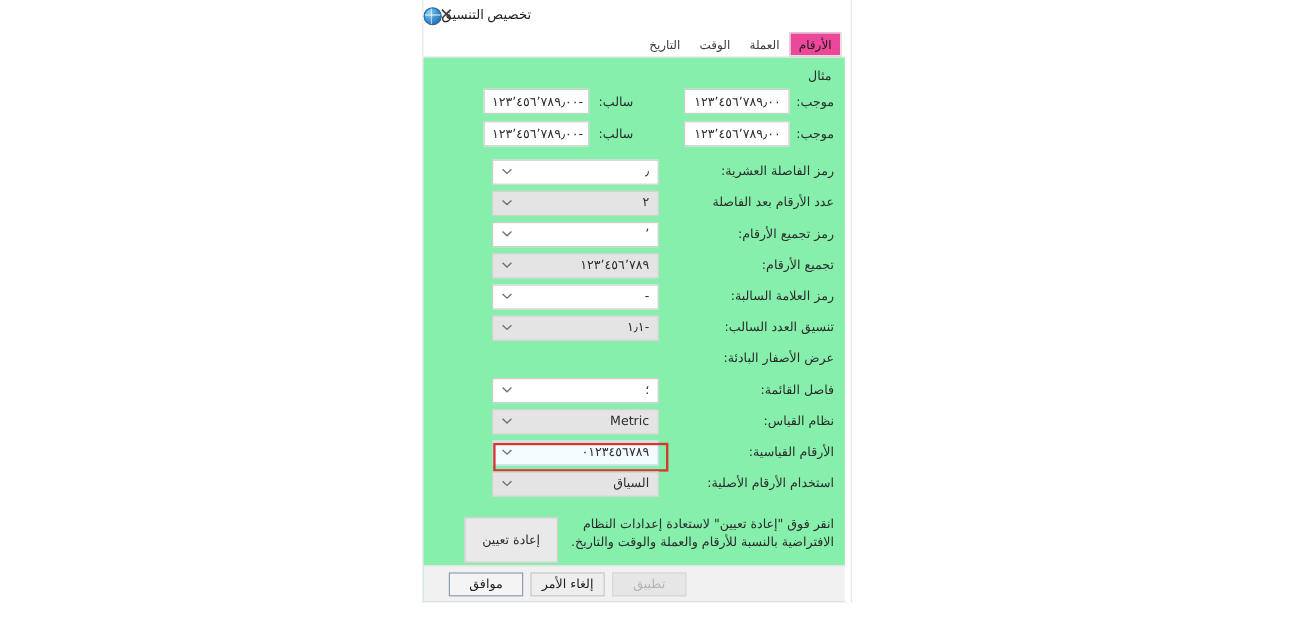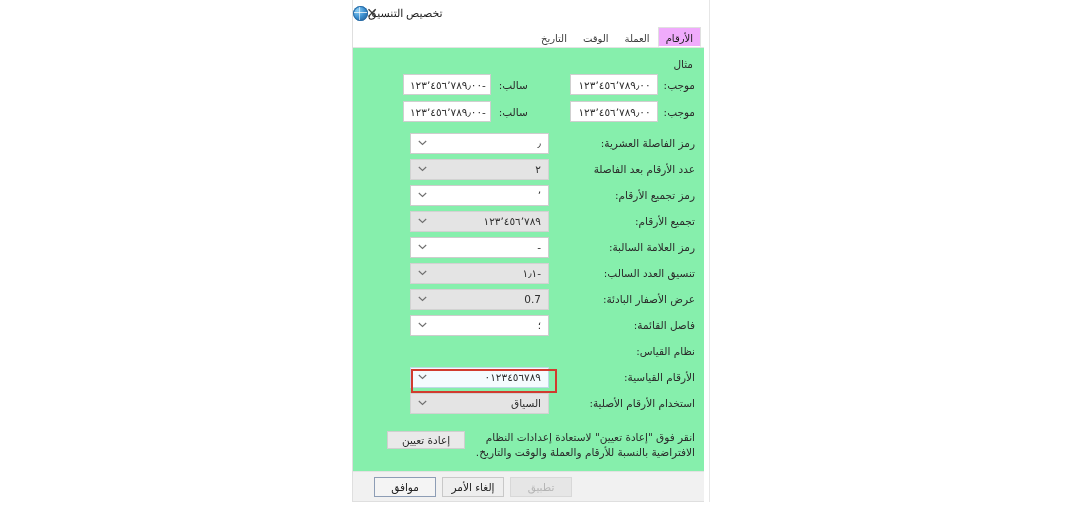--- a/index.html
+++ b/index.html
@@ -101,21 +101,21 @@
     color: #3c3c3c;
     padding: 3px 7px 2px 7px;
     line-height: 15px;
     white-space: nowrap;
     cursor: default;
     border: 1px solid transparent;
     box-sizing: border-box;
     margin-top: 1px;
   }
   .tab.active {
-    background: #f0abfc;
+    background: #ec4899;
     border: 1px solid #e0e0e0;
     border-bottom: 1px solid #fdfdfd;
     color: #1a1a1a;
   }
 
   
   .dlg-body {
     padding: 6px 12px 0 14px;
     box-sizing: border-box;
     height: calc(100% - 26px - 22px);
@@ -266,21 +266,21 @@
     width: 230px;
     font-size: 10.5px;
     color: #2b2b2b;
     text-align: right;
     line-height: 15px;
     padding-left: 10px;
     box-sizing: border-box;
   }
   .reset-btn {
     width: 78px;
-    height: 18px;
+    height: 38px;
     border: 1px solid #cfcfcf;
     background: #e9e9e9;
     font-size: 10.5px;
     color: #2b2b2b;
     display: flex;
     align-items: center;
     justify-content: center;
     box-sizing: border-box;
     cursor: default;
     margin-top: 1px;
@@ -464,44 +464,44 @@
           <span class="arrow">
             <svg width="9" height="6" viewBox="0 0 9 6">
                 <path d="M0.8 1 L4.5 4.5 L8.2 1" fill="none" stroke="#6f6f6f" stroke-width="1.1"></path>
               </svg>
           </span>
         </div>
       </div>
 
       <div class="row">
         <div class="row-label">عرض الأصفار البادئة:</div>
-        <div class="combo gray">
-          <span class="value ltrval">0.7</span>
-          <span class="arrow">
-            <svg width="9" height="6" viewBox="0 0 9 6">
-                <path d="M0.8 1 L4.5 4.5 L8.2 1" fill="none" stroke="#6f6f6f" stroke-width="1.1"></path>
-              </svg>
-          </span>
-        </div>
       </div>
 
       <div class="row">
         <div class="row-label">فاصل القائمة:</div>
         <div class="combo">
           <span class="value">؛</span>
           <span class="arrow">
             <svg width="9" height="6" viewBox="0 0 9 6">
                 <path d="M0.8 1 L4.5 4.5 L8.2 1" fill="none" stroke="#6f6f6f" stroke-width="1.1"></path>
               </svg>
           </span>
         </div>
       </div>
 
       <div class="row">
         <div class="row-label">نظام القياس:</div>
+        <div class="combo gray">
+          <span class="value ltrval">Metric</span>
+          <span class="arrow">
+            <svg width="9" height="6" viewBox="0 0 9 6">
+                <path d="M0.8 1 L4.5 4.5 L8.2 1" fill="none" stroke="#6f6f6f" stroke-width="1.1"></path>
+              </svg>
+          </span>
+        </div>
       </div>
 
       <div class="row highlighted">
         <div class="row-label">الأرقام القياسية:</div>
         <div class="combo">
           <span class="value ltrval">٠١٢٣٤٥٦٧٨٩</span>
           <span class="arrow">
             <svg width="9" height="6" viewBox="0 0 9 6">
                 <path d="M0.8 1 L4.5 4.5 L8.2 1" fill="none" stroke="#6f6f6f" stroke-width="1.1"></path>
               </svg>

